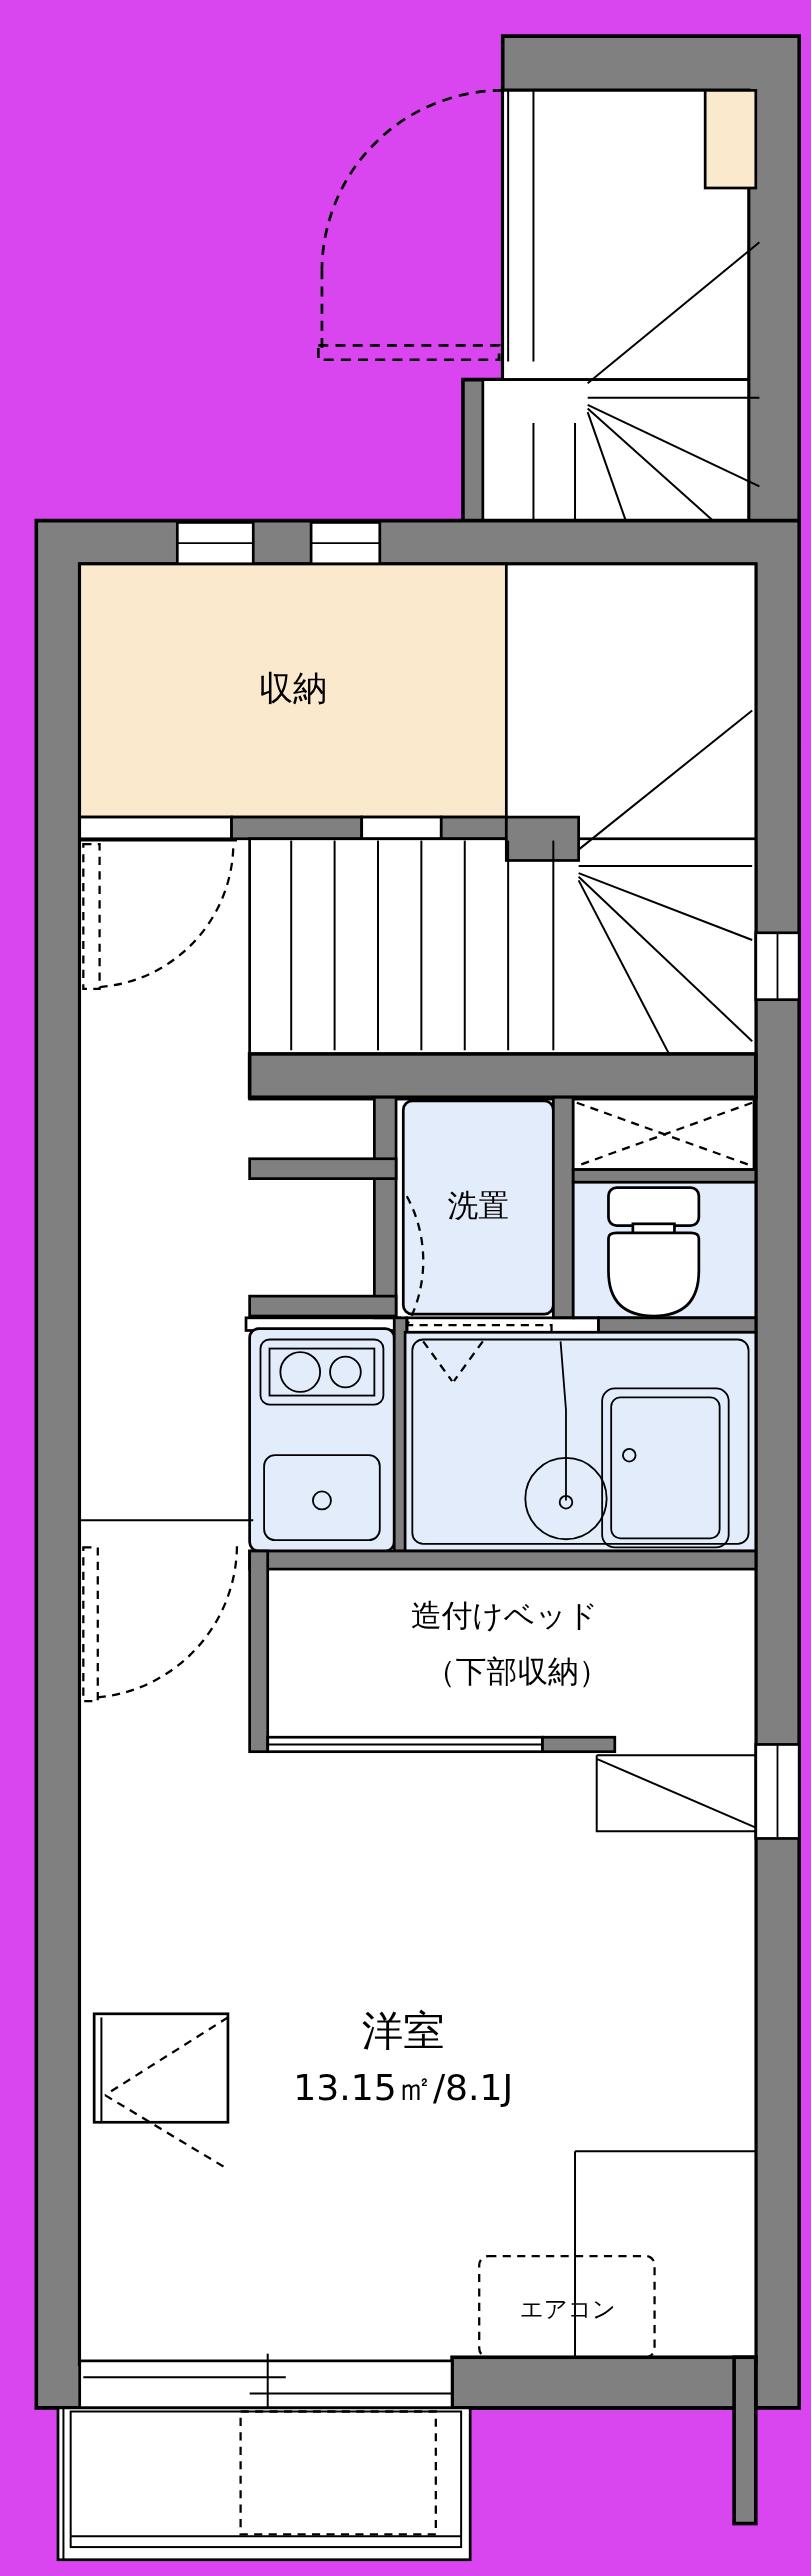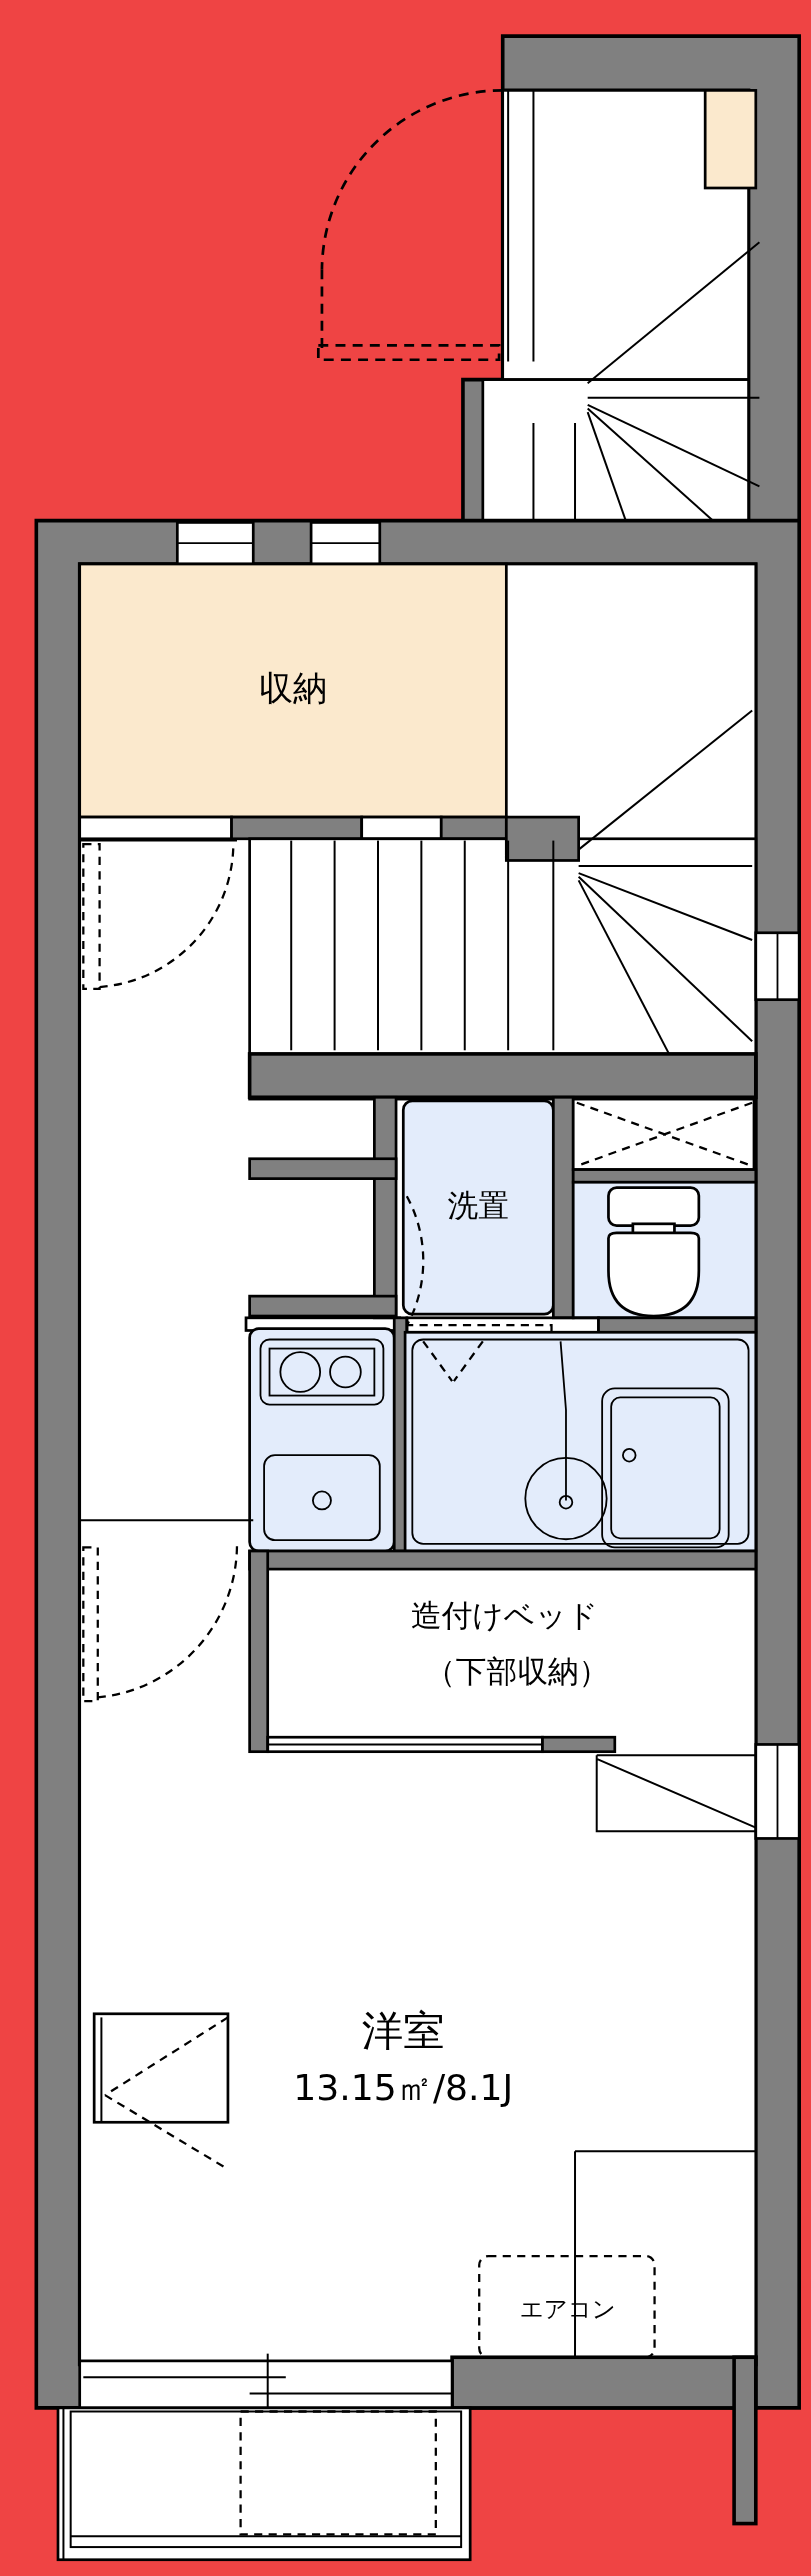--- a/index.html
+++ b/index.html
@@ -7,21 +7,21 @@
     padding: 0;
     background: #ffffff;
   }
   body {
     font-family: "Liberation Sans", "DejaVu Sans", sans-serif;
   }
   #plan-root {
     position: relative;
     width: 812px;
     height: 2576px;
-    background: #ef4444;
+    background: #d946ef;
     overflow: hidden;
   }
   svg.floorplan {
     display: block;
     width: 812px;
     height: 2576px;
   }
   .wall       { fill: #808080; stroke: #000000; stroke-width: 4; }
   .wall-thin  { fill: #808080; stroke: #000000; stroke-width: 3; }
   .room-fill  { fill: #ffffff; stroke: #000000; stroke-width: 3; }

